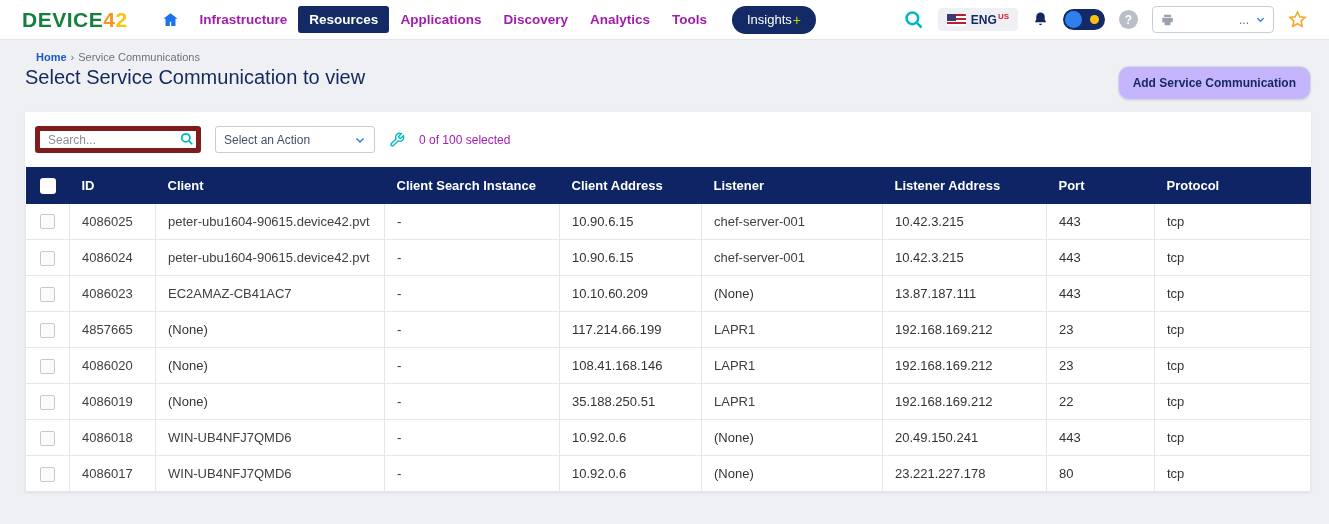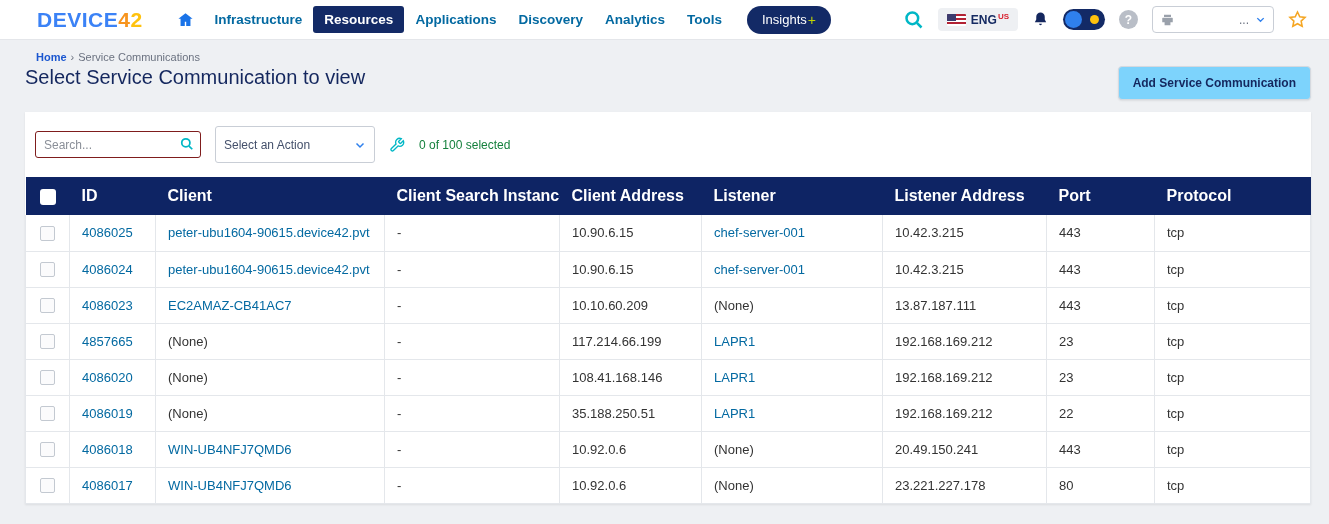--- a/index.html
+++ b/index.html
@@ -8,27 +8,27 @@
     font-family: "Liberation Sans", "DejaVu Sans", sans-serif;
     background: #eef0f3;
     color: #333;
   }
   
   .navbar {
     height: 40px; background: #fff; border-bottom: 1px solid #e4e6ea;
     display: flex; align-items: center; padding: 0 22px;
   }
   .logo { font-weight: bold; font-size: 21px; letter-spacing: .5px; cursor: pointer; display:flex; align-items:center; }
-  .logo-device { color: #3b82f6; margin-left: 15px; }
+  .logo-device { color: #15803d; }
   .logo-4 { color: #f7941d; }
   .logo-2 { color: #ffc20e; }
   .home-link { margin-left: 34px; display: flex; align-items: center; cursor: pointer; }
   .main-nav { display: flex; align-items: center; margin-left: 10px; }
   .nav-item {
-    font-size: 13.5px; font-weight: bold; color: #0369a1; padding: 6px 11px;
+    font-size: 13.5px; font-weight: bold; color: #a21caf; padding: 6px 11px;
     text-decoration: none; border-radius: 3px; cursor: pointer; white-space: nowrap;
   }
   .nav-item.active { background: #132a66; color: #fff; }
   .insights-pill {
     margin-left: 14px; background: #132a66; color: #fff; font-size: 13px; font-weight: normal;
     padding: 6px 15px; border-radius: 15px; text-decoration: none; cursor: pointer;
     display: flex; align-items: center; gap: 1px;
   }
   .insights-plus { color: #c3d600; font-size: 14px; }
   .nav-right { margin-left: auto; display: flex; align-items: center; gap: 14px; }
@@ -56,53 +56,53 @@
     display: flex; align-items: center; padding: 0 7px; gap: 6px; cursor: pointer;
   }
   .dots { margin-left: auto; color: #6b7280; font-size: 12px; line-height: 10px; }
   
   .breadcrumb { padding: 11px 36px 0; font-size: 11px; color: #6b7280; }
   .breadcrumb a { color: #1b57d0; text-decoration: none; font-weight: bold; cursor: pointer; }
   .crumb-sep { margin: 0 4px; }
   .title-row { display: flex; justify-content: space-between; align-items: flex-start; padding: 3px 18px 12px 25px; }
   .page-title { font-size: 20px; font-weight: normal; color: #14275e; }
   .add-btn {
-    background: #7dd3fc; border: 1px solid #d5d9df; border-radius: 4px; padding: 9px 14px;
+    background: #c4b5fd; border: 1px solid #d5d9df; border-radius: 11px; padding: 9px 14px;
     font-size: 12px; font-weight: bold; color: #14275e; cursor: pointer;
     box-shadow: 0 1px 2px rgba(0,0,0,.08); font-family: inherit;
   }
   
   .card { margin: 0 18px 0 25px; background: #fff; box-shadow: 0 1px 2px rgba(0,0,0,.08); }
   .toolbar { display: flex; align-items: center; gap: 14px; padding: 14px 10px; }
   .search-wrap { position: relative; }
   .search-input {
-    width: 166px; height: 27px; border: 1px solid #7f1d1d; border-radius: 3px;
+    width: 166px; height: 27px; border: 5px solid #7f1d1d; border-radius: 3px;
     padding: 4px 26px 4px 8px; font-size: 12px; font-family: inherit; color: #333; outline: none;
   }
   .search-input::placeholder { color: #8a8f98; }
   .search-mag { position: absolute; right: 7px; top: 6px; }
   .action-select {
-    width: 160px; height: 37px; border: 1px solid #c9ced6; border-radius: 3px; background: #fff;
+    width: 160px; height: 27px; border: 1px solid #c9ced6; border-radius: 3px; background: #fff;
     display: flex; align-items: center; justify-content: space-between; padding: 0 8px;
     font-size: 12px; color: #44506b; cursor: pointer;
   }
-  .selection-status { font-size: 12px; color: #15803d; }
+  .selection-status { font-size: 12px; color: #a21caf; }
   
   table { width: 100%; border-collapse: collapse; table-layout: fixed; }
   thead th {
-    background: #0e2464; color: #fff; font-size: 16px; font-weight: bold; text-align: left;
+    background: #0e2464; color: #fff; font-size: 13px; font-weight: bold; text-align: left;
     padding: 10px 12px; height: 35px; white-space: nowrap; overflow: hidden;
   }
   tbody td {
     height: 36px; padding: 0 12px; font-size: 13px; color: #333;
     border-bottom: 1px solid #e4e7eb; border-right: 1px solid #e4e7eb;
     white-space: nowrap; overflow: hidden;
   }
   tbody td:first-child { border-left: 1px solid #e4e7eb; }
-  tbody a { color: #0369a1; text-decoration: none; cursor: pointer; }
+  tbody a { color: #404040; text-decoration: none; cursor: pointer; }
   .cb-cell { text-align: center; }
   .cb {
     display: inline-block; width: 15px; height: 15px; border: 1.5px solid #c3c9d1;
     border-radius: 2px; background: #fbfbfc; cursor: pointer; vertical-align: middle;
   }
   .cb-header {
     display: inline-block; width: 16px; height: 16px; border-radius: 3px; background: #fff;
     cursor: pointer; vertical-align: middle;
   }
 </style>

